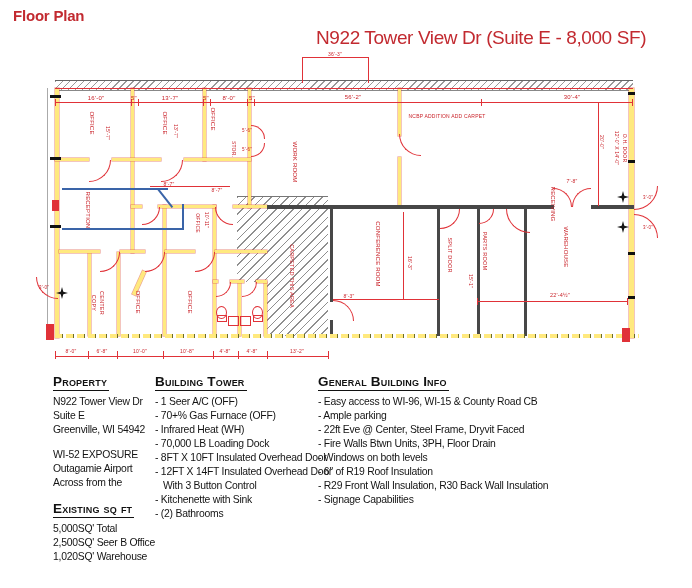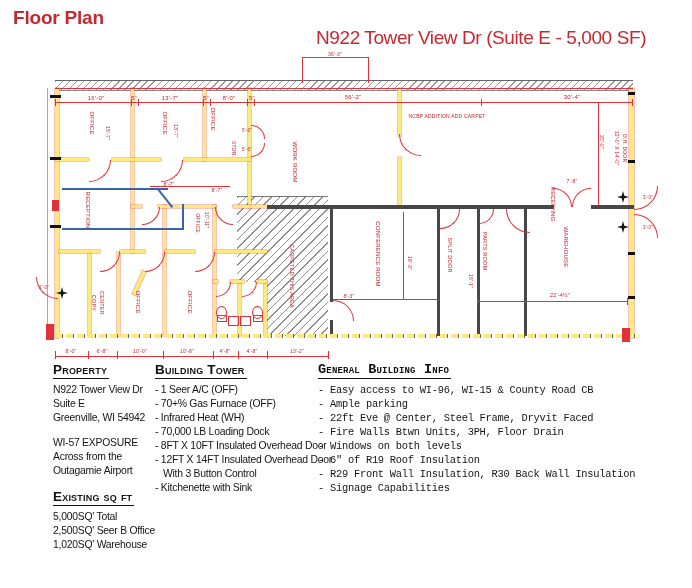--- a/index.html
+++ b/index.html
@@ -8,21 +8,21 @@
     --acc:#c22a30;     
     --wy:#ffe97e;      
     --wd:#474747;      
     --bl:#3a64a8;      
   }
   html,body{margin:0;padding:0;background:#fff;}
   body{width:692px;height:588px;position:relative;overflow:hidden;
        font-family:"Liberation Sans",sans-serif;}
   .abs{position:absolute;}
   
-  #title{left:13px;top:7px;font-size:19px;font-weight:bold;color:var(--acc);letter-spacing:-.2px;}
+  #title{left:13px;top:7px;font-size:15px;font-weight:bold;color:var(--acc);letter-spacing:-.2px;}
   #subtitle{left:316px;top:27px;font-size:19px;color:var(--acc);letter-spacing:-.4px;white-space:nowrap;}
   
   #plan{left:0;top:0;width:692px;height:360px;}
   .wy{position:absolute;background:var(--wy);box-shadow:0 0 0 .6px rgba(216,80,60,.55);}
   .wd{position:absolute;background:var(--wd);}
   .dl{position:absolute;background:var(--pr);}
   .rf{position:absolute;background:var(--pr);}
   .bf{position:absolute;background:var(--bl);}
   .wt{position:absolute;background:#111;}
   .hatch{position:absolute;background:
@@ -36,35 +36,35 @@
   .abr{border-radius:0 0 100% 0;border-bottom-width:1px;border-right-width:1px;}
   .dia{position:absolute;width:12px;height:12px;background:#151515;
        clip-path:polygon(50% 0,61% 39%,100% 50%,61% 61%,50% 100%,39% 61%,0 50%,39% 39%);}
   .lab{position:absolute;color:var(--lr);font-size:6px;line-height:6px;white-space:nowrap;
        transform:translate(-50%,-50%);letter-spacing:.2px;}
   .dashy{position:absolute;height:4px;background:
      repeating-linear-gradient(90deg,var(--wy) 0 7px,#6b6b2a 7px 8px,transparent 8px 11px);}
   .toi{position:absolute;border:1px solid var(--pr);border-radius:50%;width:9px;height:11px;}
   .fx{position:absolute;border:1px solid var(--pr);}
   
-  .col{position:absolute;top:360px;color:#141414;}
+  .col{position:absolute;top:372px;color:#141414;}
   .h{font-variant:small-caps;font-weight:bold;font-size:13.5px;color:#111;
      border-bottom:1.8px solid #111;display:inline-block;padding:0 2px 1px 0;
      margin-bottom:4px;letter-spacing:.2px;}
   .li{font-size:10.4px;line-height:14px;letter-spacing:-.25px;}
   .dashli .li{padding-left:8px;text-indent:-8px;}
   .dashli .li::before{content:"- ";}
   .sp{height:11px;}
   #existing{margin-top:9px;}
 </style>
 </head>
 <body>
 
 <div class="abs" id="title">Floor Plan</div>
-<div class="abs" id="subtitle">N922 Tower View Dr (Suite E - 5,000 SF)</div>
+<div class="abs" id="subtitle">N922 Tower View Dr (Suite E - 8,000 SF)</div>
 
 <div class="abs" id="plan">
     <div class="hatch" style="left: 55px; top: 80px; width: 578px; height: 9px; border-top: 1px solid rgb(102, 102, 102); border-bottom: 1px solid rgb(136, 136, 136);"></div>
     <div class="wt" style="left: 47px; top: 88px; width: 1px; height: 250px; background: rgb(170, 170, 170);"></div>
     <div class="carpet" style="left: 237px; top: 196px; width: 91px; height: 140px; clip-path: polygon(0px 0px, 91px 0px, 91px 140px, 30px 140px, 30px 86px, 0px 86px); border-top: 1px solid rgb(119, 119, 119);"></div>
     <div class="wy" style="left: 55px; top: 88px; width: 4px; height: 250px;"></div>
     <div class="wy" style="left: 131px; top: 88px; width: 3px; height: 165px;"></div>
     <div class="wy" style="left: 203px; top: 88px; width: 3px; height: 73px;"></div>
     <div class="wy" style="left: 248px; top: 88px; width: 3px; height: 120px;"></div>
     <div class="wy" style="left: 398px; top: 88px; width: 3px; height: 48px;"></div>
@@ -226,23 +226,23 @@
     <span class="lab" style="left: 297px; top: 351px; font-size: 5px; line-height: 5px; transform: translate(-50%, -50%);">13'-2"</span>
   </div>
 
 <div class="col" style="left:53px;width:128px;">
   <div class="h">Property</div>
   <div>
       <div class="li">N922 Tower View Dr</div>
       <div class="li">Suite E</div>
       <div class="li">Greenville, WI 54942</div>
       <div class="sp"></div>
-      <div class="li">WI-57 EXPOSURE</div>
+      <div class="li">WI-52 EXPOSURE</div>
+      <div class="li">Outagamie Airport</div>
       <div class="li">Across from the</div>
-      <div class="li">Outagamie Airport</div>
     </div>
   <div id="existing">
     <div class="h">Existing sq ft</div>
     <div>
         <div class="li">5,000SQ' Total</div>
         <div class="li">2,500SQ' Seer B Office</div>
         <div class="li">1,020SQ' Warehouse</div>
       </div>
   </div>
 </div>
@@ -250,24 +250,25 @@
 <div class="col dashli" style="left:155px;width:178px;">
   <div class="h">Building Tower</div>
   <div>
       <div class="li">1 Seer A/C (OFF)</div>
       <div class="li">70+% Gas Furnace (OFF)</div>
       <div class="li">Infrared Heat (WH)</div>
       <div class="li">70,000 LB Loading Dock</div>
       <div class="li">8FT X 10FT Insulated Overhead Door</div>
       <div class="li">12FT X 14FT Insulated Overhead Door With 3 Button Control</div>
       <div class="li">Kitchenette with Sink</div>
+      <div class="li">(2) Bathrooms</div>
     </div>
 </div>
 
-<div class="col dashli" style="left:318px;width:362px;font-family:Liberation Mono, monospace;">
+<div class="col dashli" style="left:318px;width:362px;">
   <div class="h">General Building Info</div>
   <div>
       <div class="li">Easy access to WI-96, WI-15 &amp; County Road CB</div>
       <div class="li">Ample parking</div>
       <div class="li">22ft Eve @ Center, Steel Frame, Dryvit Faced</div>
       <div class="li">Fire Walls Btwn Units, 3PH, Floor Drain</div>
       <div class="li">Windows on both levels</div>
       <div class="li">6" of R19 Roof Insulation</div>
       <div class="li">R29 Front Wall Insulation, R30 Back Wall Insulation</div>
       <div class="li">Signage Capabilities</div>

